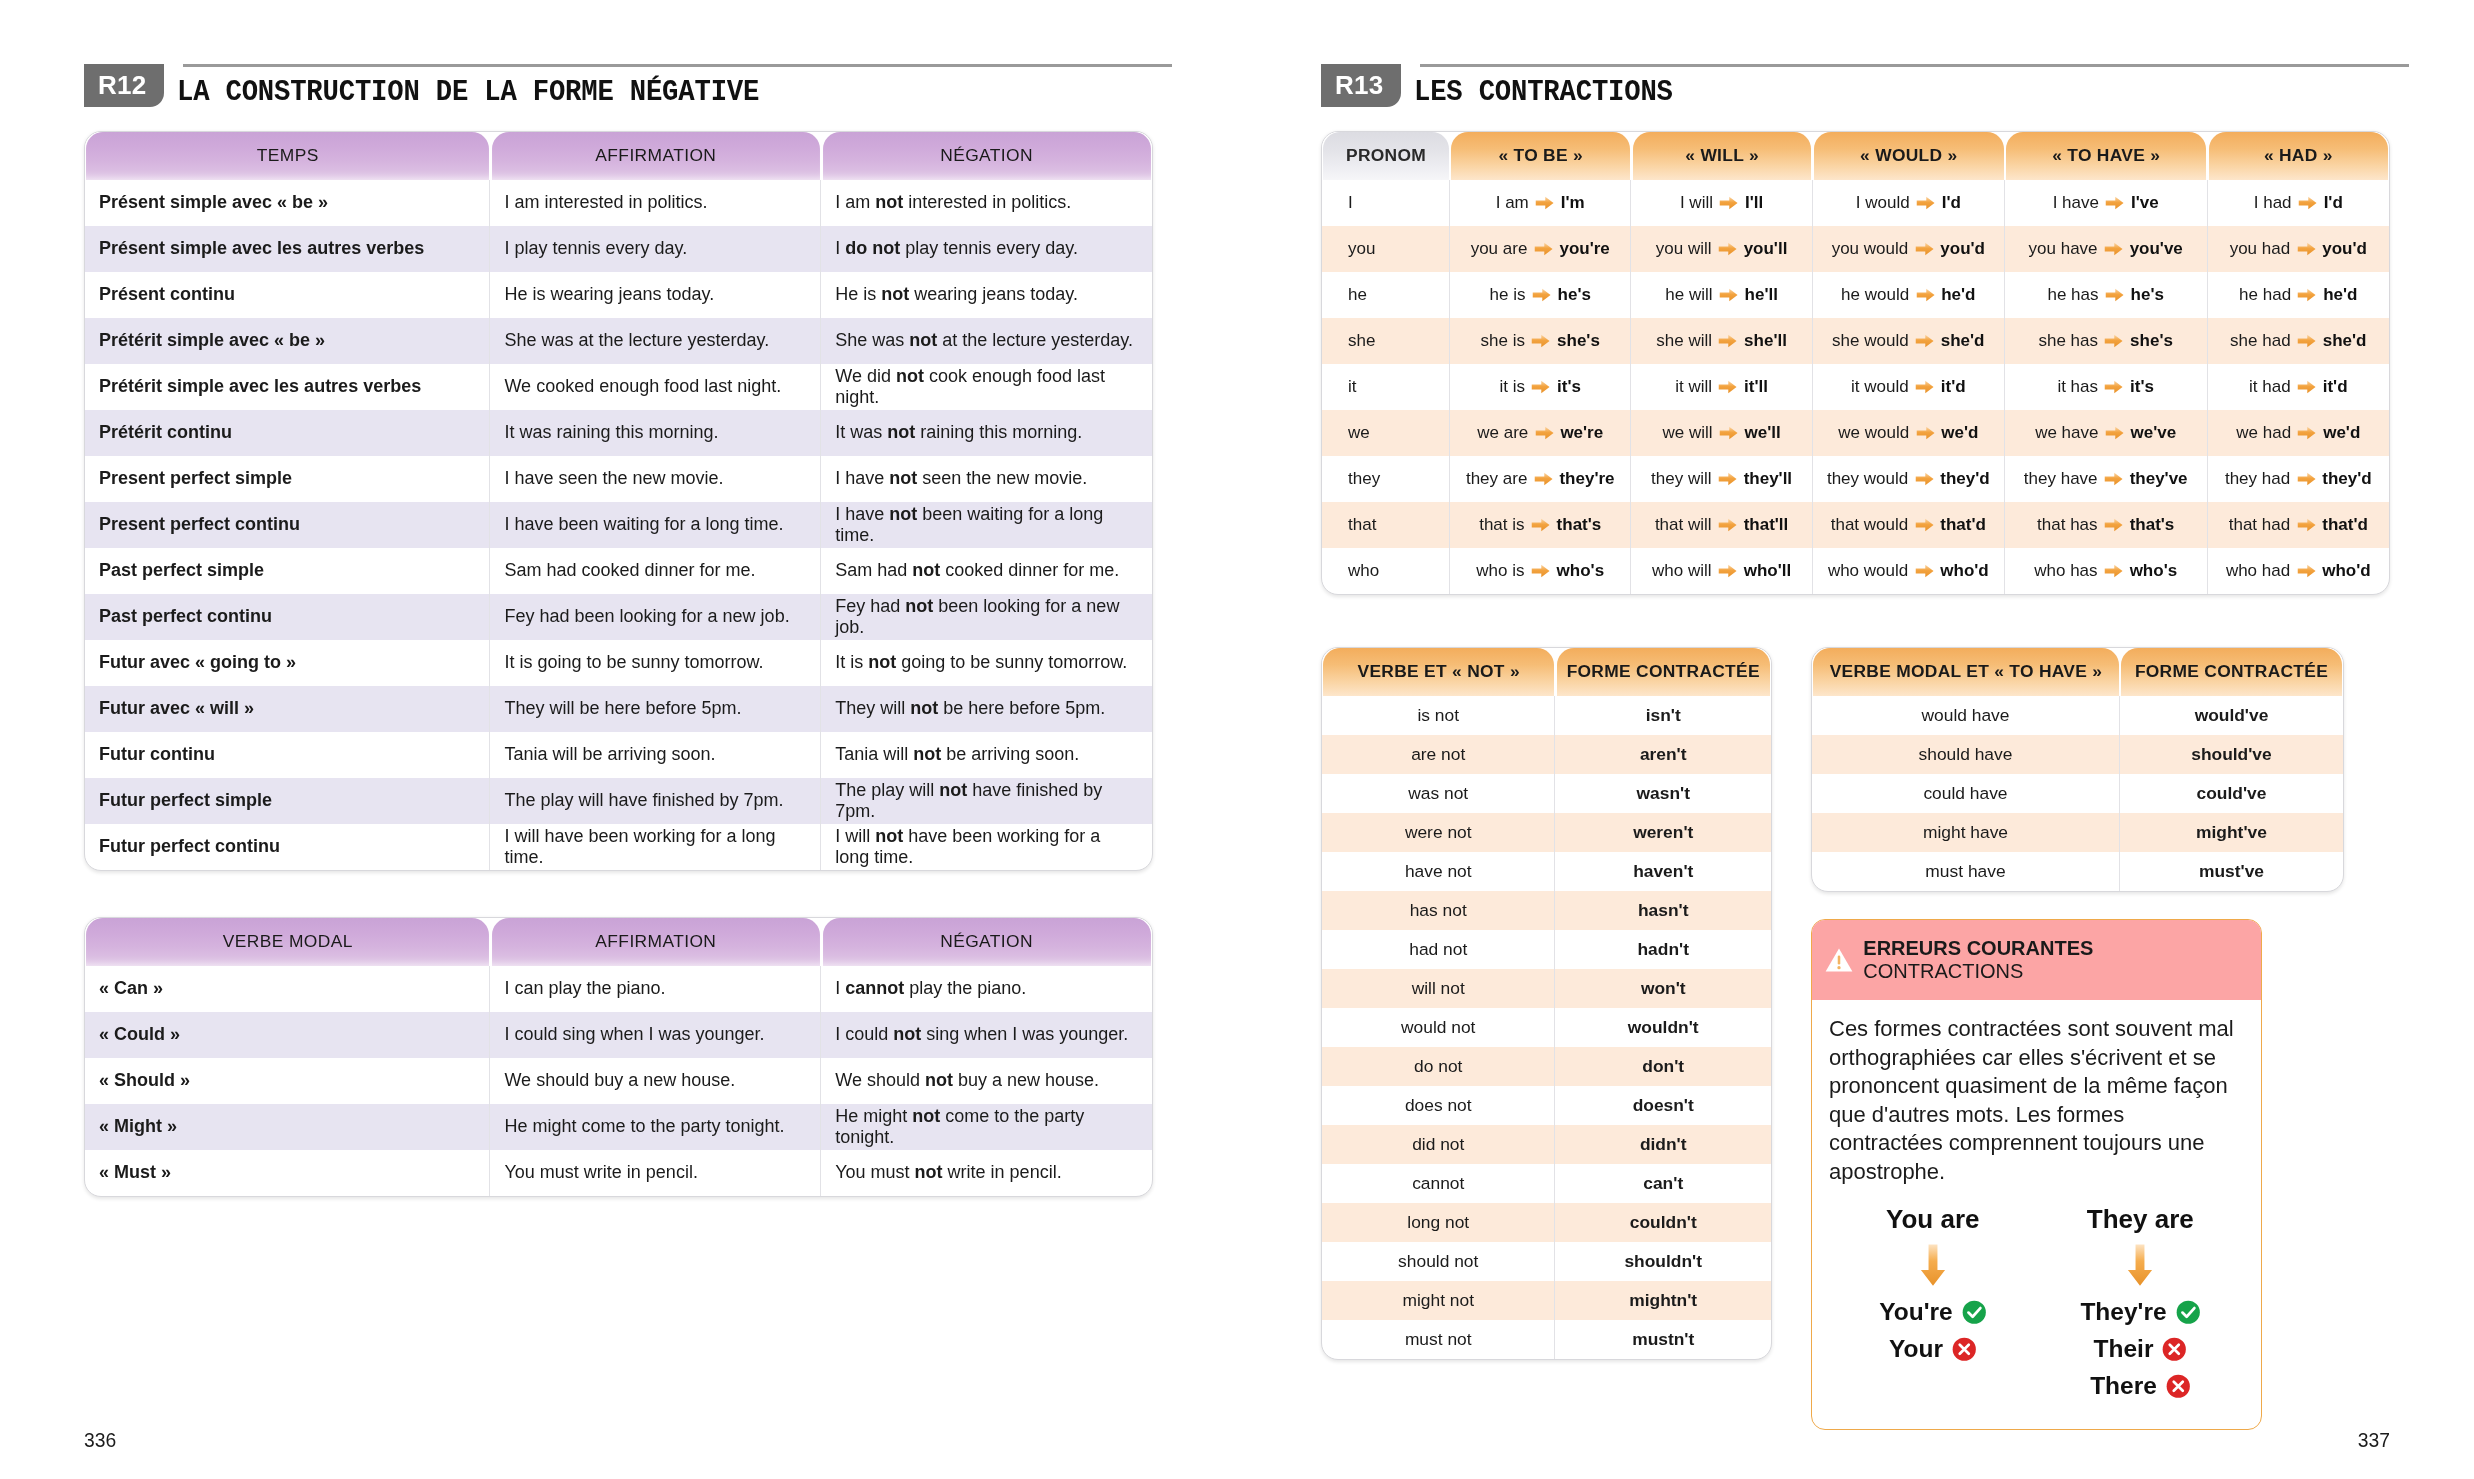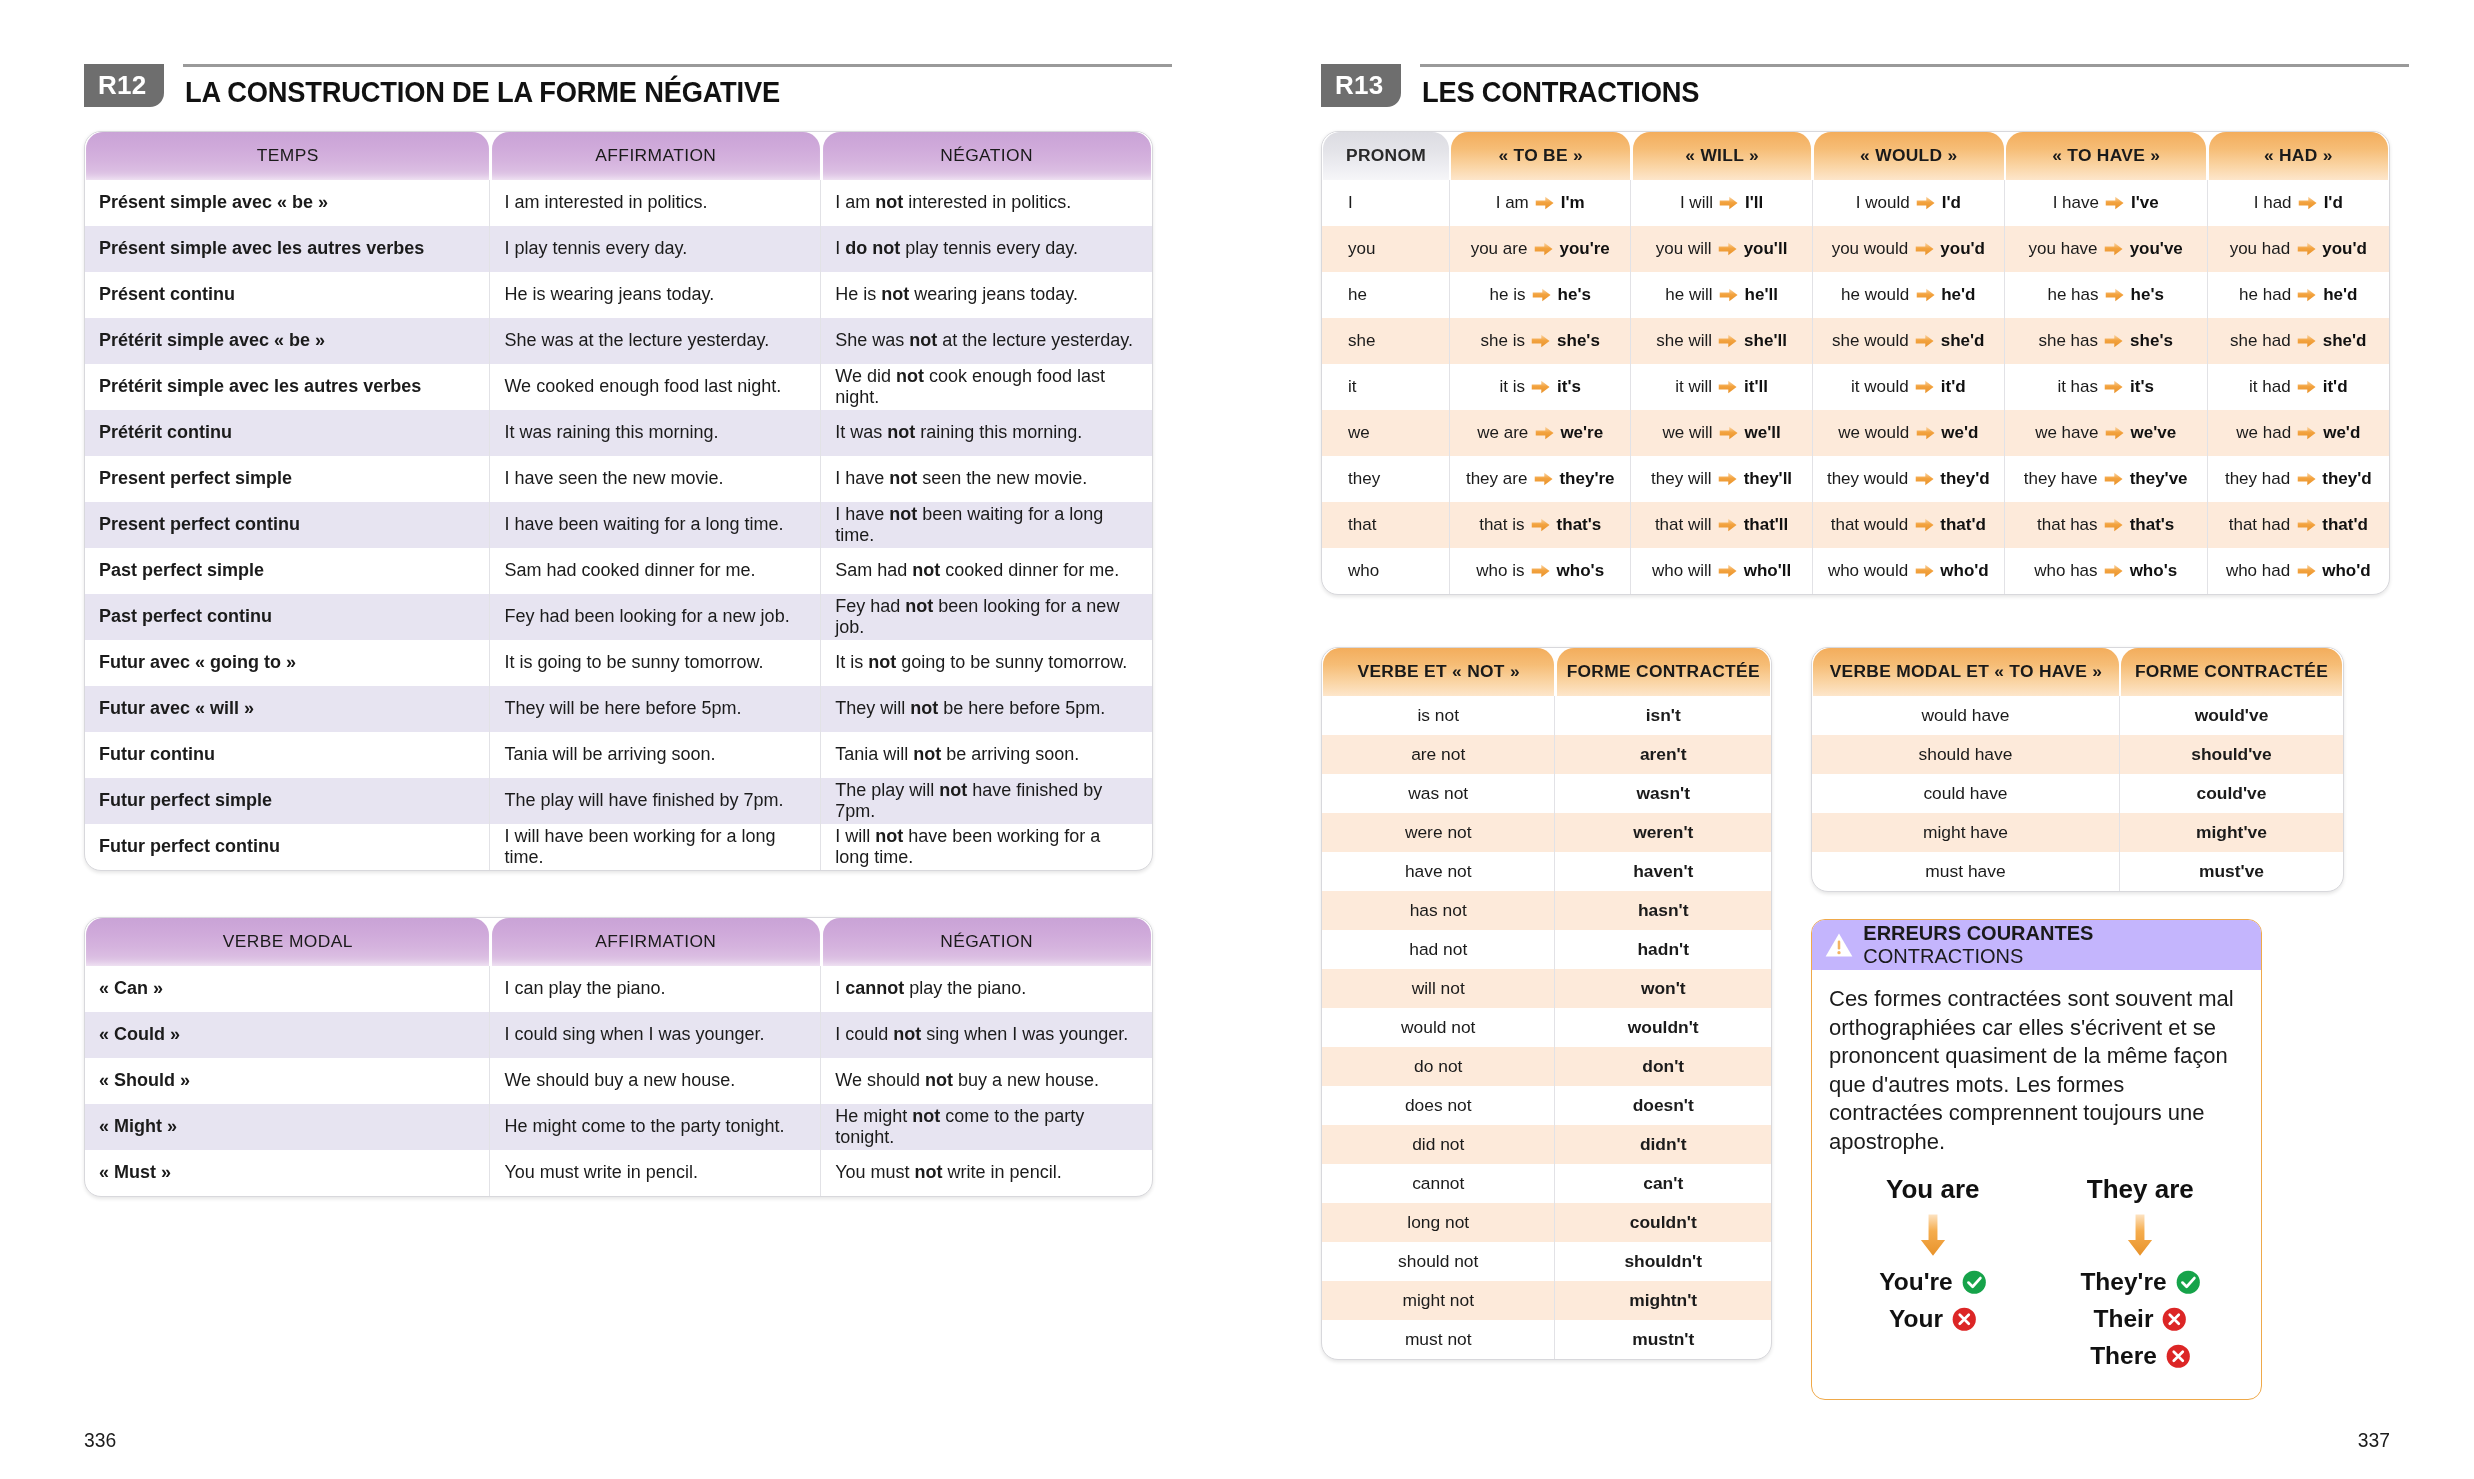--- a/index.html
+++ b/index.html
@@ -17,21 +17,21 @@
   
   .sec-head { position: relative; display: flex; align-items: flex-start; margin-bottom: 22px; }
   .sec-tag {
     background: #6e6e6e; color: #ffffff;
     font-size: 26px; font-weight: bold; letter-spacing: 0.3px;
     padding: 7.7px 17px 9px 14px; line-height: 1;
     border-radius: 0 0 14px 0;
     position: relative; top: 0; flex: 0 0 auto;
     min-width: 67px; text-align: center;
   }
-  .sec-title-wrap { flex: 1; position: relative; padding-left: 21px; }
+  .sec-title-wrap { flex: 1; position: relative; padding-left: 13px; font-family: Liberation Mono, monospace; }
   .sec-rule { height: 2.6px; background: #9a9a9a; width: 100%; position: absolute; top: 0; left: 19.3px; }
   .sec-title {
     font-size: 29px; font-weight: bold; color: #111111;
     letter-spacing: -0.2px; padding-top: 11.6px; white-space: nowrap;
     transform: scaleX(0.94); transform-origin: left center;
   }
 
   
   .tbl {
     width: 100%; border-collapse: separate; border-spacing: 0;
@@ -99,22 +99,22 @@
   .col-right2 { width: 533px; }
   .small-tbl tbody td { height: 39px; font-size: 17.4px; text-align: center; }
 
   
   .warn {
     margin-top: 27px; width: 451px;
     border: 1.9px solid #efa94a; border-radius: 14px;
     overflow: hidden; background: #ffffff;
   }
   .warn-head {
-    background: #c4b5fd; display: flex; align-items: center; gap: 10.3px;
-    padding: 2px 13px;
+    background: #fca5a5; display: flex; align-items: center; gap: 10.3px;
+    padding: 17px 13px;
   }
   .warn-tri { width: 28px; height: 26px; flex: 0 0 auto; }
   .warn-title { font-size: 20px; color: #1a1a1a; }
   .warn-title b { font-weight: bold; }
   .warn-title span { font-weight: normal; }
   .warn-body { padding: 15.5px 17px 19.3px 17px; }
   .warn-text { font-size: 22px; line-height: 1.30; color: #1b1b1b; }
   .compare { display: flex; margin-top: 17px; }
   .cmp-col { flex: 1; text-align: center; }
   .cmp-top { font-size: 26px; font-weight: bold; color: #111111; }

